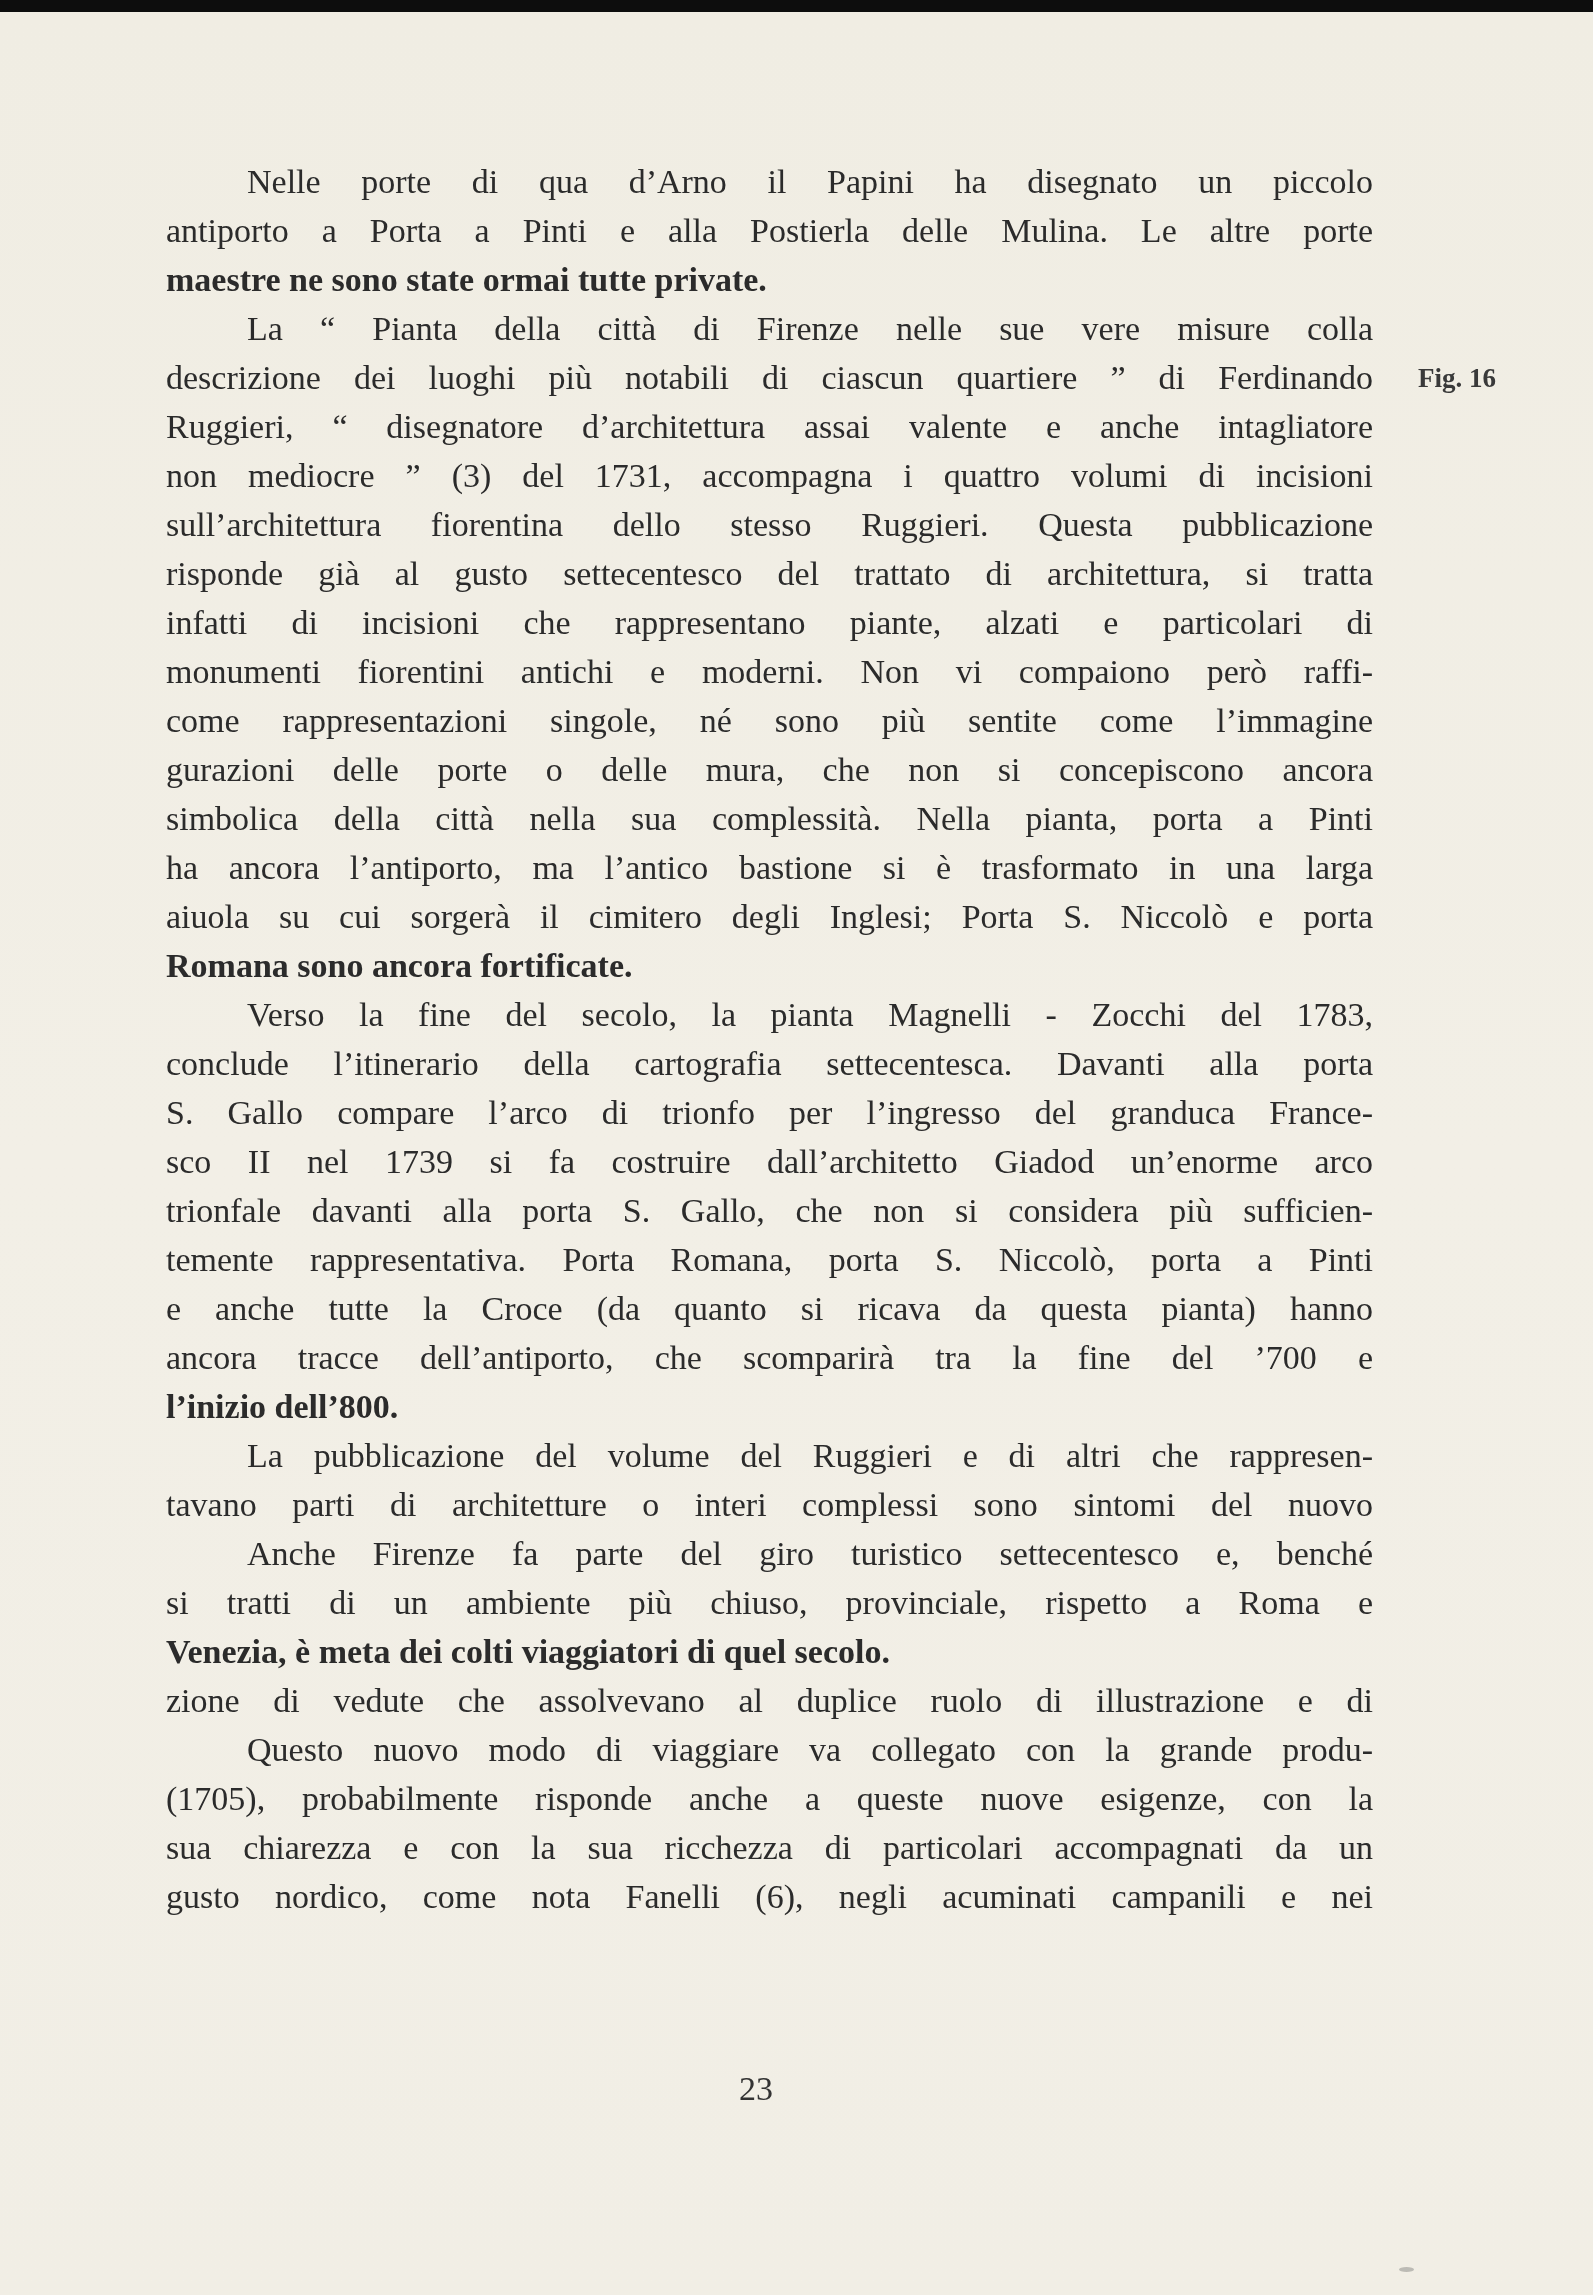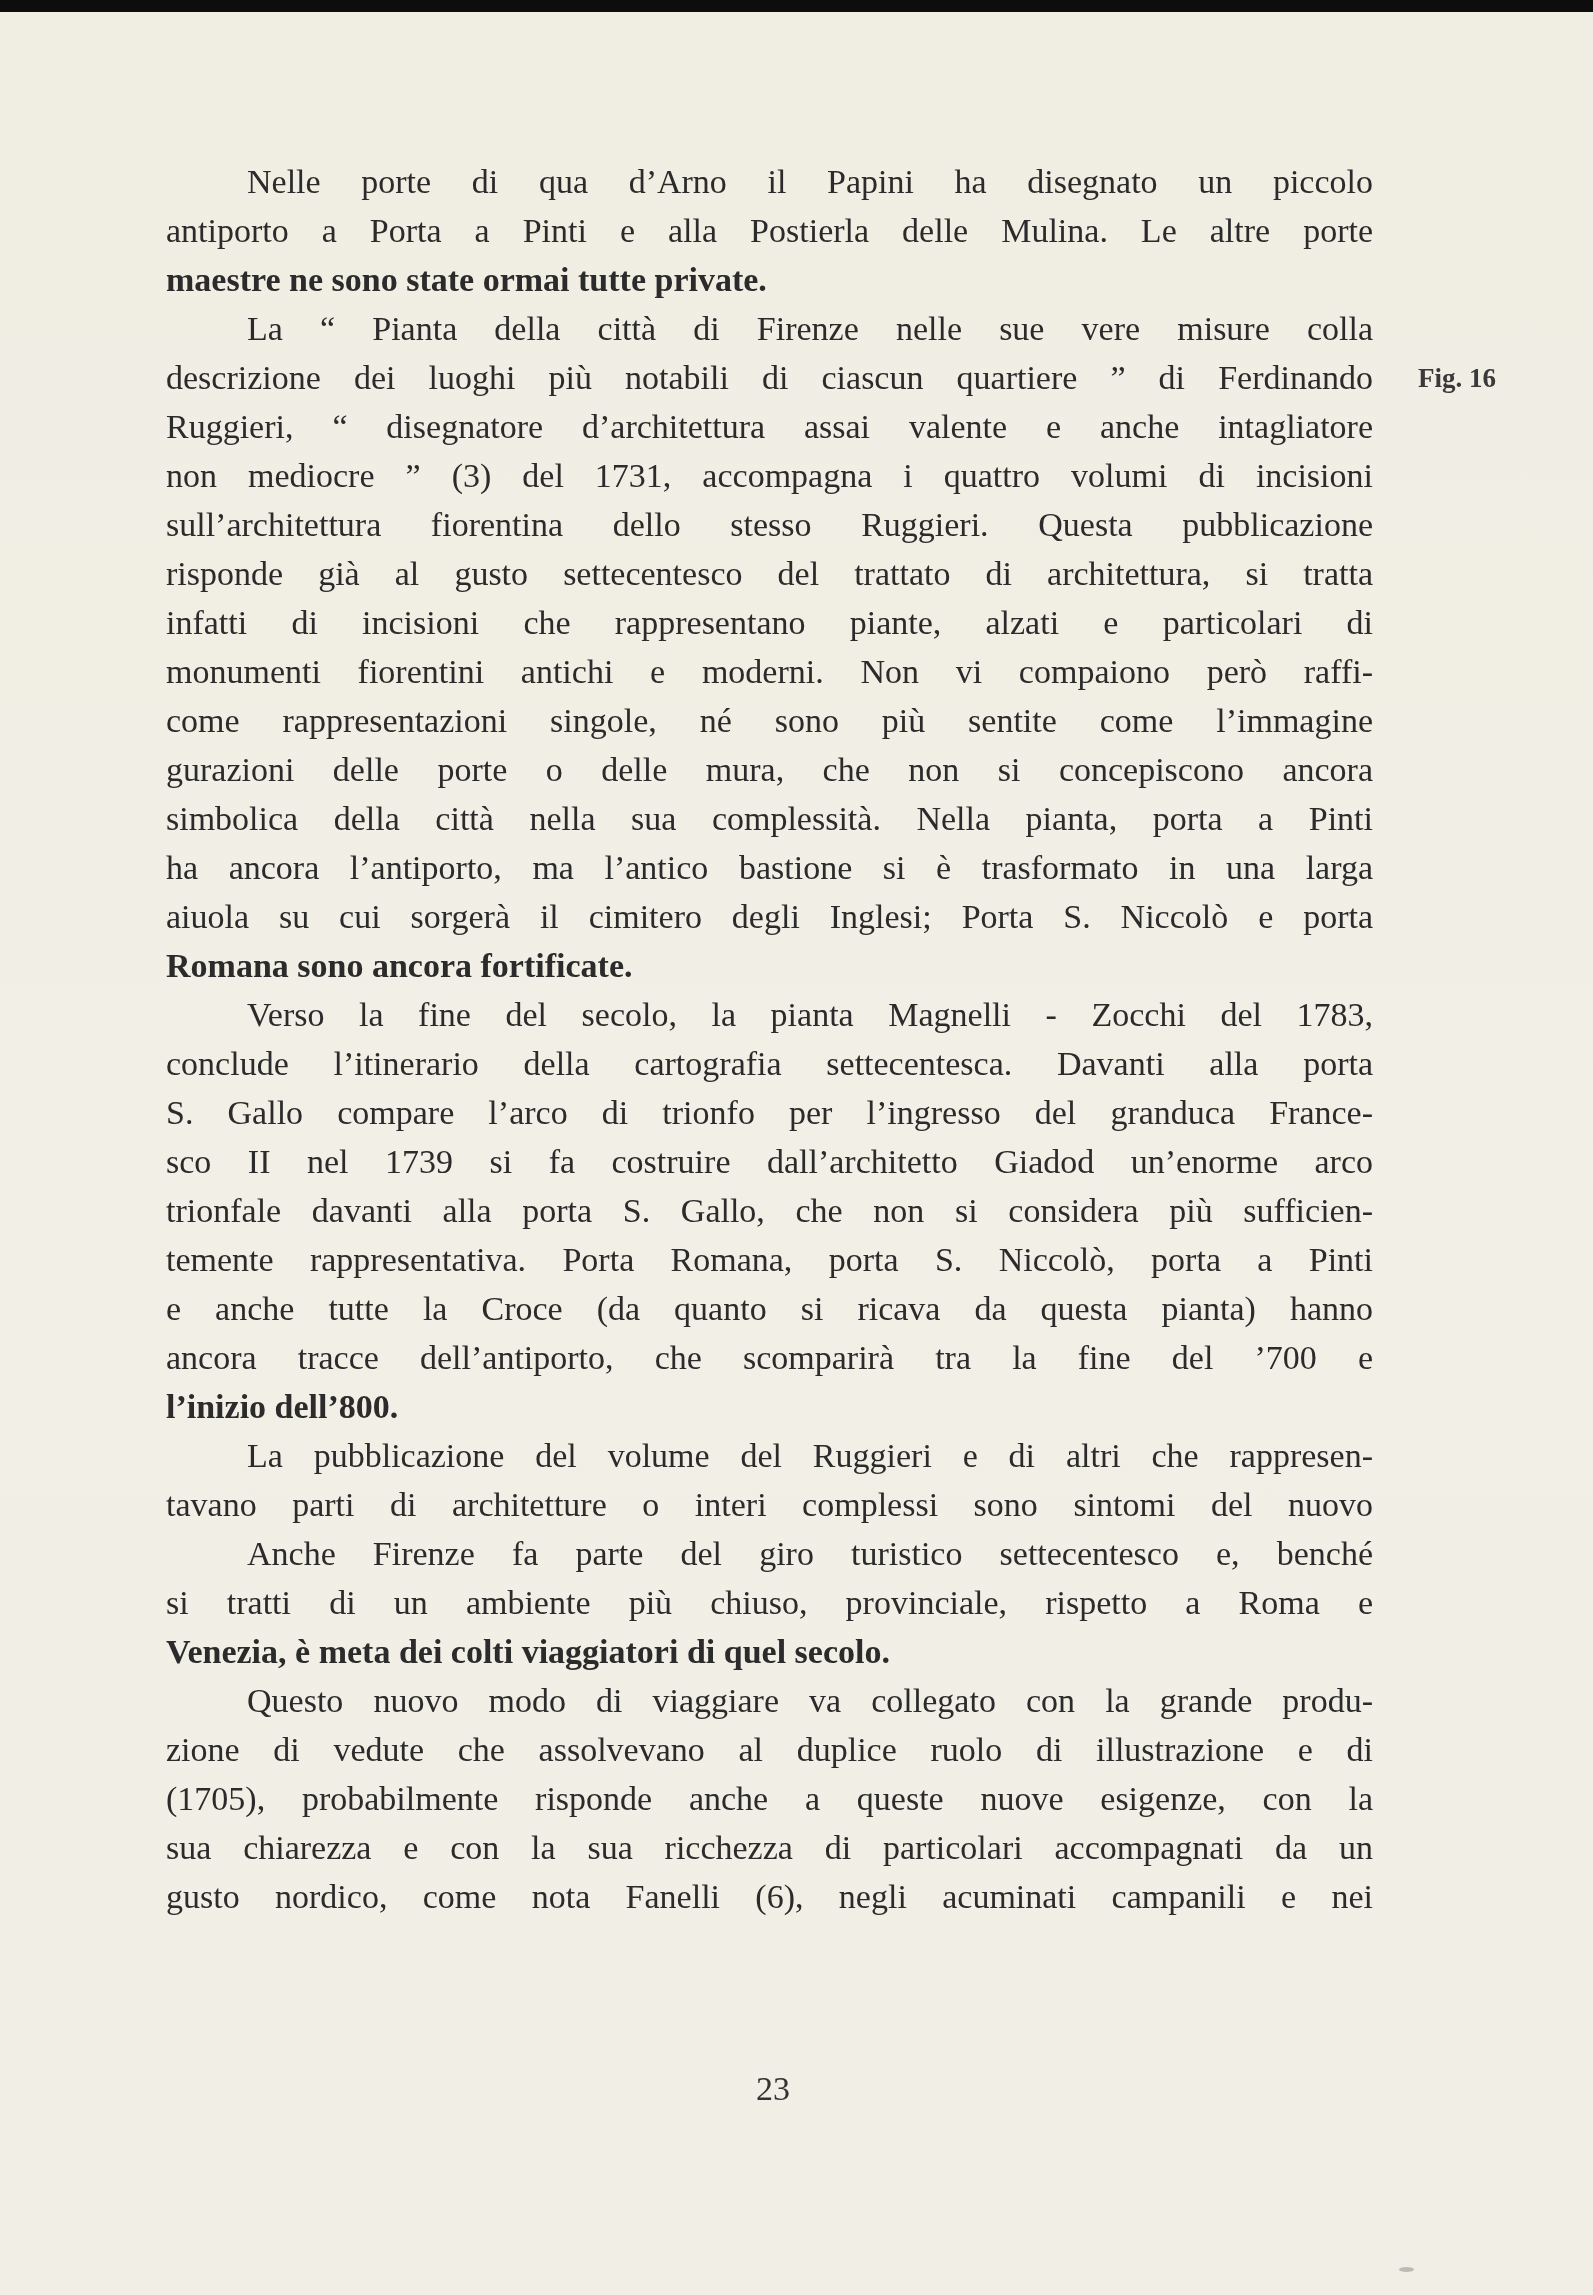--- a/index.html
+++ b/index.html
@@ -26,21 +26,21 @@
     margin: 0; text-align: justify; text-align-last: left;
   }
   .para .line { display: block; text-align: justify; text-align-last: justify; white-space: nowrap; }
   .para .line.last { text-align-last: left; font-weight: bold; }
   .para .line.indent { padding-left: 81px; }
   .margin-note {
     position: absolute; left: 1418px; top: 363px;
     font-size: 27px; font-weight: bold; color: #3a3a3a;
   }
   .page-number {
-    position: absolute; left: 739px; top: 2070px; width: 51px; text-align: right;
+    position: absolute; left: 739px; top: 2070px; width: 51px; text-align: left;
     font-size: 34px; color: #333;
   }
   .smudge {
     position: absolute; left: 1399px; top: 2267px; width: 15.3px; height: 5.1px;
     border-radius: 50%; background: #9a9a94; opacity: 0.6;
   }
 </style>
 </head>
 <body>
 
@@ -91,22 +91,22 @@
     <span class="line">tavano parti di architetture o interi complessi sono sintomi del nuovo</span>
   </p>
 
   <p class="para">
     <span class="line indent">Anche Firenze fa parte del giro turistico settecentesco e, benché</span>
     <span class="line">si tratti di un ambiente più chiuso, provinciale, rispetto a Roma e</span>
     <span class="line last">Venezia, è meta dei colti viaggiatori di quel secolo.</span>
   </p>
 
   <p class="para">
+    <span class="line">zione di vedute che assolvevano al duplice ruolo di illustrazione e di</span>
     <span class="line indent">Questo nuovo modo di viaggiare va collegato con la grande produ-</span>
-    <span class="line">zione di vedute che assolvevano al duplice ruolo di illustrazione e di</span>
     <span class="line">(1705), probabilmente risponde anche a queste nuove esigenze, con la</span>
     <span class="line">sua chiarezza e con la sua ricchezza di particolari accompagnati da un</span>
     <span class="line">gusto nordico, come nota Fanelli (6), negli acuminati campanili e nei</span>
   </p>
 
 </div>
 
 <div class="margin-note">Fig. 16</div>
 
 <div class="page-number">23</div>

